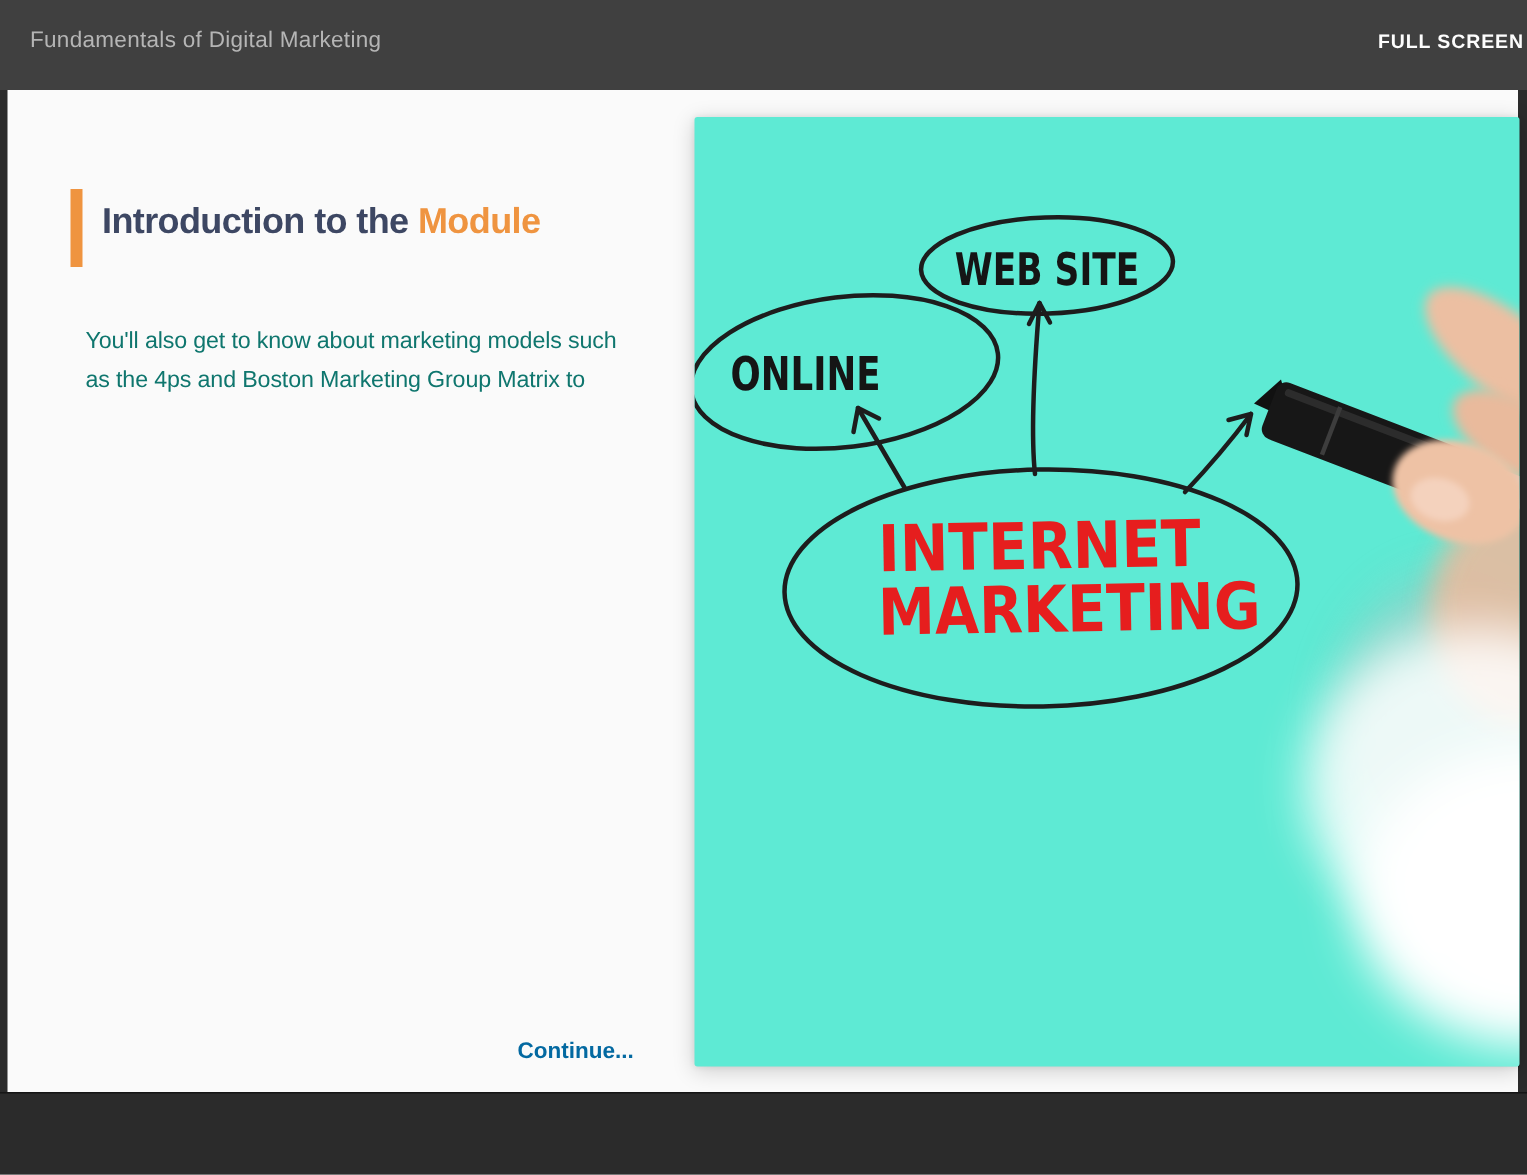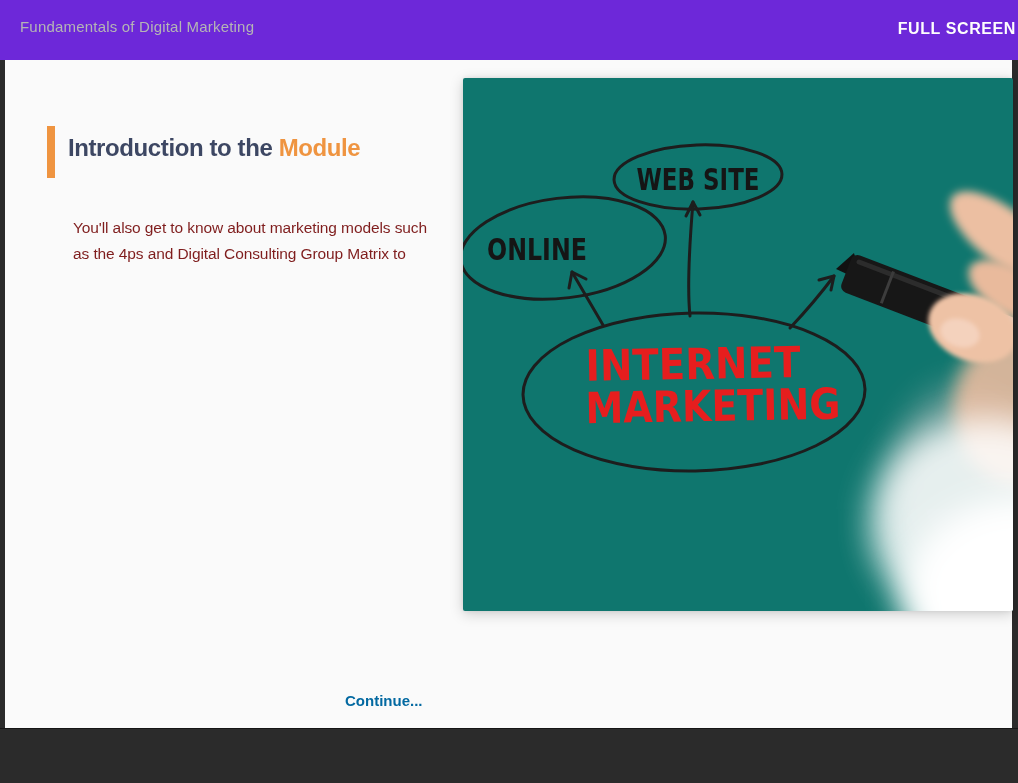--- a/index.html
+++ b/index.html
@@ -6,62 +6,62 @@
   html,body { width:1018px; height:783px; }
   body {
     font-family: "Liberation Sans", sans-serif;
     background: #2b2b2b;
     position: relative;
     overflow: hidden;
   }
   
   .header {
     position: absolute; left: 0; top: 0; width: 1018px; height: 60px;
-    background: #6d28d9;
+    background: #404040;
     display: flex; align-items: center;
   }
   .header-title {
     position: absolute; left: 20px; top: 18px;
     color: #b5b5b5; font-size: 15px; letter-spacing: .2px;
   }
   .fullscreen-btn {
     position: absolute; right: 2px; top: 20px;
     background: none; border: none; cursor: pointer;
     color: #fdfdfd; font-family: "Liberation Sans", sans-serif;
-    font-size: 16px; font-weight: bold; letter-spacing: .6px; padding-left: 26px;
+    font-size: 13px; font-weight: bold; letter-spacing: .6px; padding-left: 26px;
   }
   
   .stage {
     position: absolute; left: 5px; top: 60px; width: 1007px; height: 668px;
     background: #fafafa;
   }
   .accent-bar {
     position: absolute; left: 42px; top: 66px; width: 8px; height: 52px;
     background: #ef9440;
   }
   .slide-title {
     position: absolute; left: 63px; top: 74px;
     font-size: 24px; font-weight: bold; letter-spacing: -.4px;
     white-space: nowrap;
   }
   .slide-title .t-main { color: #3d4763; }
   .slide-title .t-accent { color: #ef9440; }
   .slide-paragraph {
     position: absolute; left: 52px; top: 155px;
-    color: #7f1d1d; font-size: 15.5px; letter-spacing: -.1px; margin-left: 16px;
+    color: #0f766e; font-size: 15.5px; letter-spacing: -.1px;
   }
   .slide-paragraph div { line-height: 25.5px; white-space: nowrap; }
   .continue-label {
     position: absolute; left: 340px; top: 632px;
     color: #0369a1; font-size: 15px; font-weight: bold;
   }
   
   .video-panel {
-    position: absolute; left: 458px; top: 18px; width: 550px; height: 533px;
-    background: #0f766e; border-radius: 2px;
+    position: absolute; left: 458px; top: 18px; width: 550px; height: 633px;
+    background: #5eead4; border-radius: 2px;
     box-shadow: 0 3px 14px rgba(0,0,0,.18), 0 0 4px rgba(0,0,0,.08);
     overflow: hidden; cursor: pointer;
   }
   .video-panel svg { display: block; }
   .marker-text { font-family: "DejaVu Sans", sans-serif; font-weight: bold; }
   
   .player-bar {
     position: absolute; left: 0; top: 728px; width: 1018px; height: 55px;
     background: #2b2b2b; border-top: 1px solid #151515;
   }
@@ -78,21 +78,21 @@
 
   <div class="accent-bar"></div>
 
   <div class="slide-title">
     <span class="t-main">Introduction to the</span>
     <span class="t-accent">Module</span>
   </div>
 
   <div class="slide-paragraph">
     <div>You'll also get to know about marketing models such</div>
-    <div>as the 4ps and Digital Consulting Group Matrix to</div>
+    <div>as the 4ps and Boston Marketing Group Matrix to</div>
   </div>
 
   <div class="continue-label">Continue...</div>
 
   <div class="video-panel">
     <svg width="550" height="633" viewBox="0 0 550 633">
       <defs>
         <filter id="b2" x="-60%" y="-60%" width="220%" height="220%">
             <feGaussianBlur stdDeviation="2"></feGaussianBlur>
           </filter>

